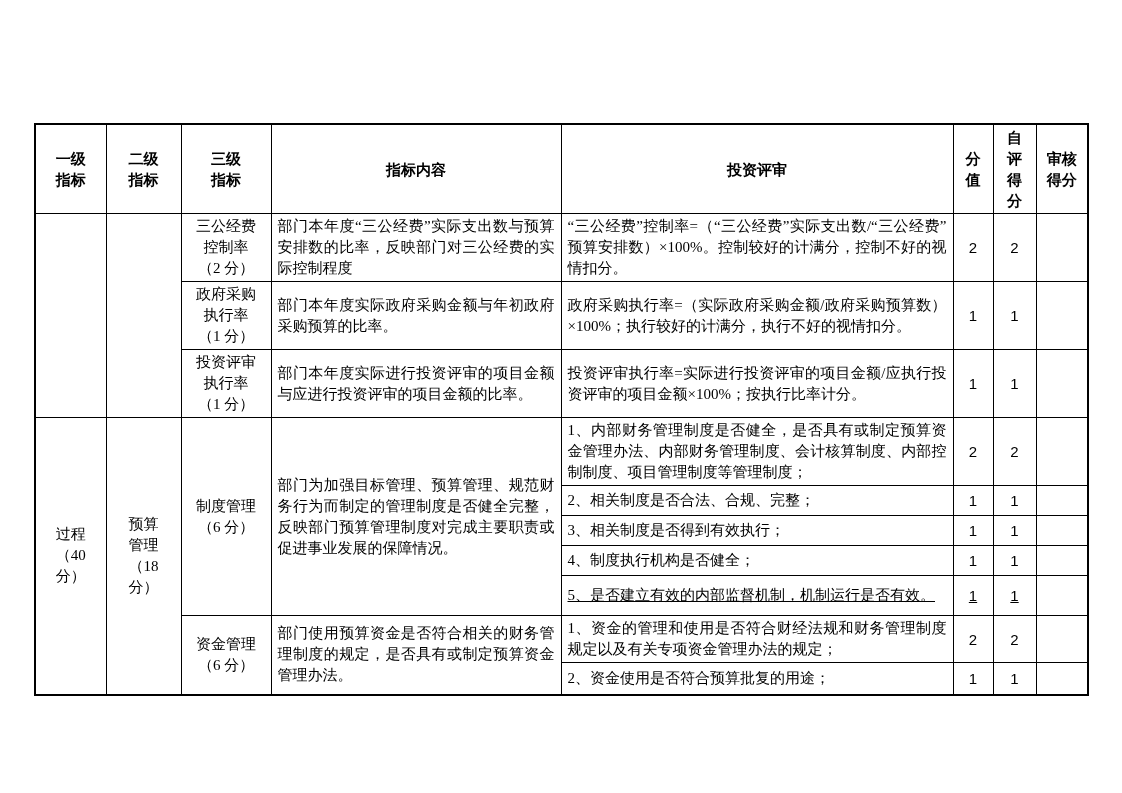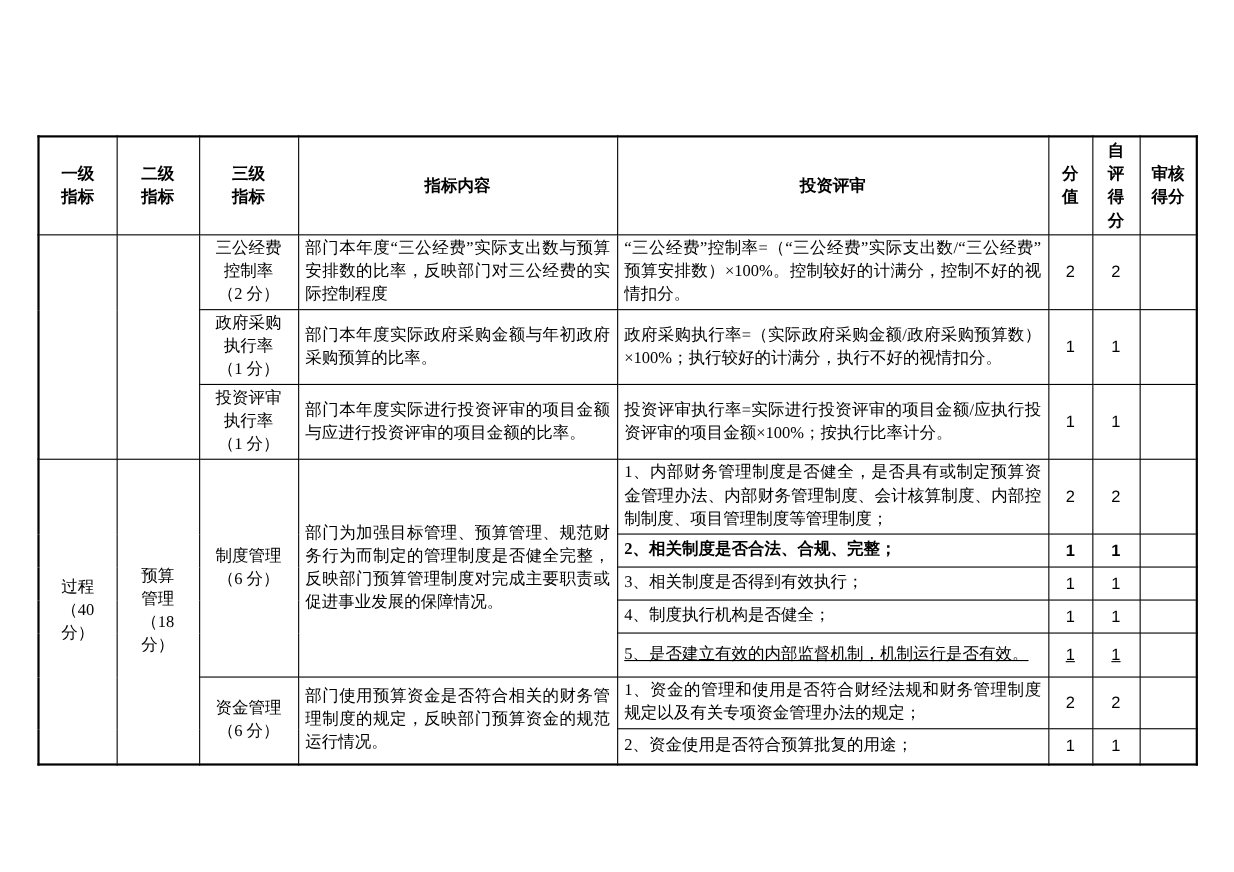--- a/index.html
+++ b/index.html
@@ -53,21 +53,21 @@
   td.c-score {
     text-align: center;
     font-family: "Liberation Sans", sans-serif;
     font-size: 14px;
   }
   tr.h-head  { height: 77px; }
   tr.h-r1 { height: 67px; padding-left: 23px; }
   tr.h-r2 { height: 62px; margin-left: 32px; }
   tr.h-r3 { height: 63px; }
   tr.h-i1 { height: 60px; }
-  tr.h-i2 { height: 30px; font-weight: bold; }
+  tr.h-i2 { height: 30px; }
   tr.h-i3 { height: 30px; }
   tr.h-i4 { height: 30px; }
   tr.h-i5 { height: 40px; text-decoration: underline; }
   tr.h-f1 { height: 45px; }
   tr.h-f2 { height: 32px; }
 </style>
 </head>
 <body>
 
 <div class="page">
@@ -179,21 +179,21 @@
     <tr class="h-i5">
       <td class="c-text">5、是否建立有效的内部监督机制，机制运行是否有效。</td>
       <td class="c-score">1</td>
       <td class="c-score">1</td>
       <td class="c-score"></td>
     </tr>
 
     <tr class="h-f1">
       <td class="c-center" rowspan="2">资金管理
 （6 分）</td>
-      <td class="c-text" rowspan="2">部门使用预算资金是否符合相关的财务管理制度的规定，反映部门预算资金的规范运行情况。</td>
+      <td class="c-text" rowspan="2">部门使用预算资金是否符合相关的财务管理制度的规定，是否具有或制定预算资金管理办法。</td>
       <td class="c-text">1、资金的管理和使用是否符合财经法规和财务管理制度规定以及有关专项资金管理办法的规定；</td>
       <td class="c-score">2</td>
       <td class="c-score">2</td>
       <td class="c-score"></td>
     </tr>
 
     <tr class="h-f2">
       <td class="c-text">2、资金使用是否符合预算批复的用途；</td>
       <td class="c-score">1</td>
       <td class="c-score">1</td>

